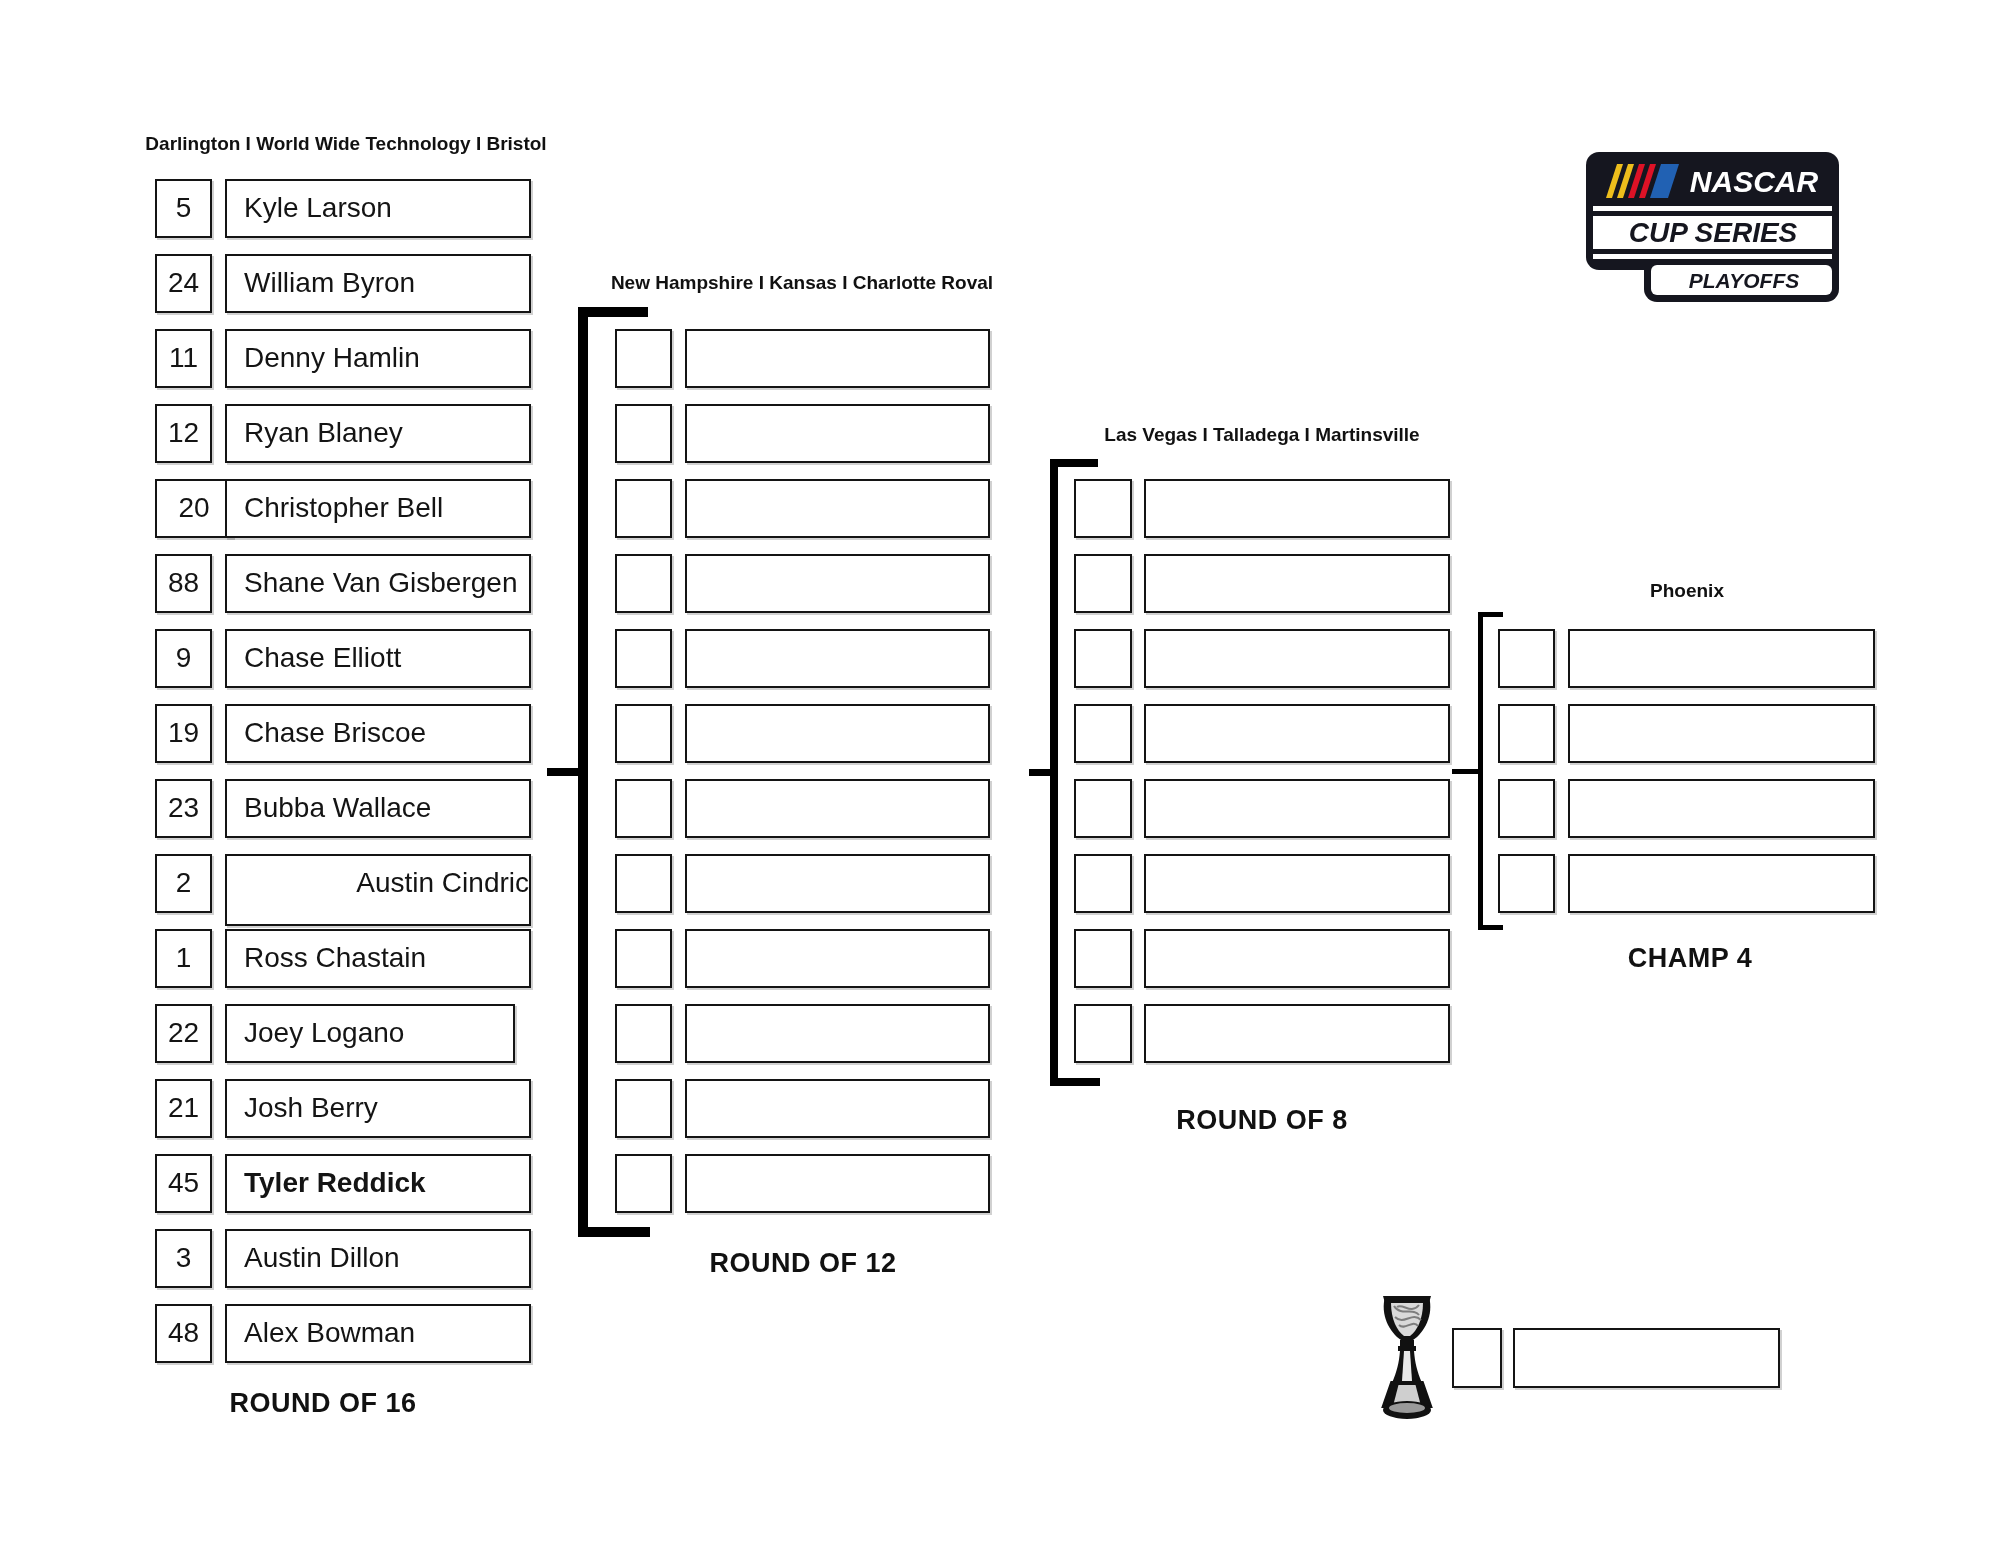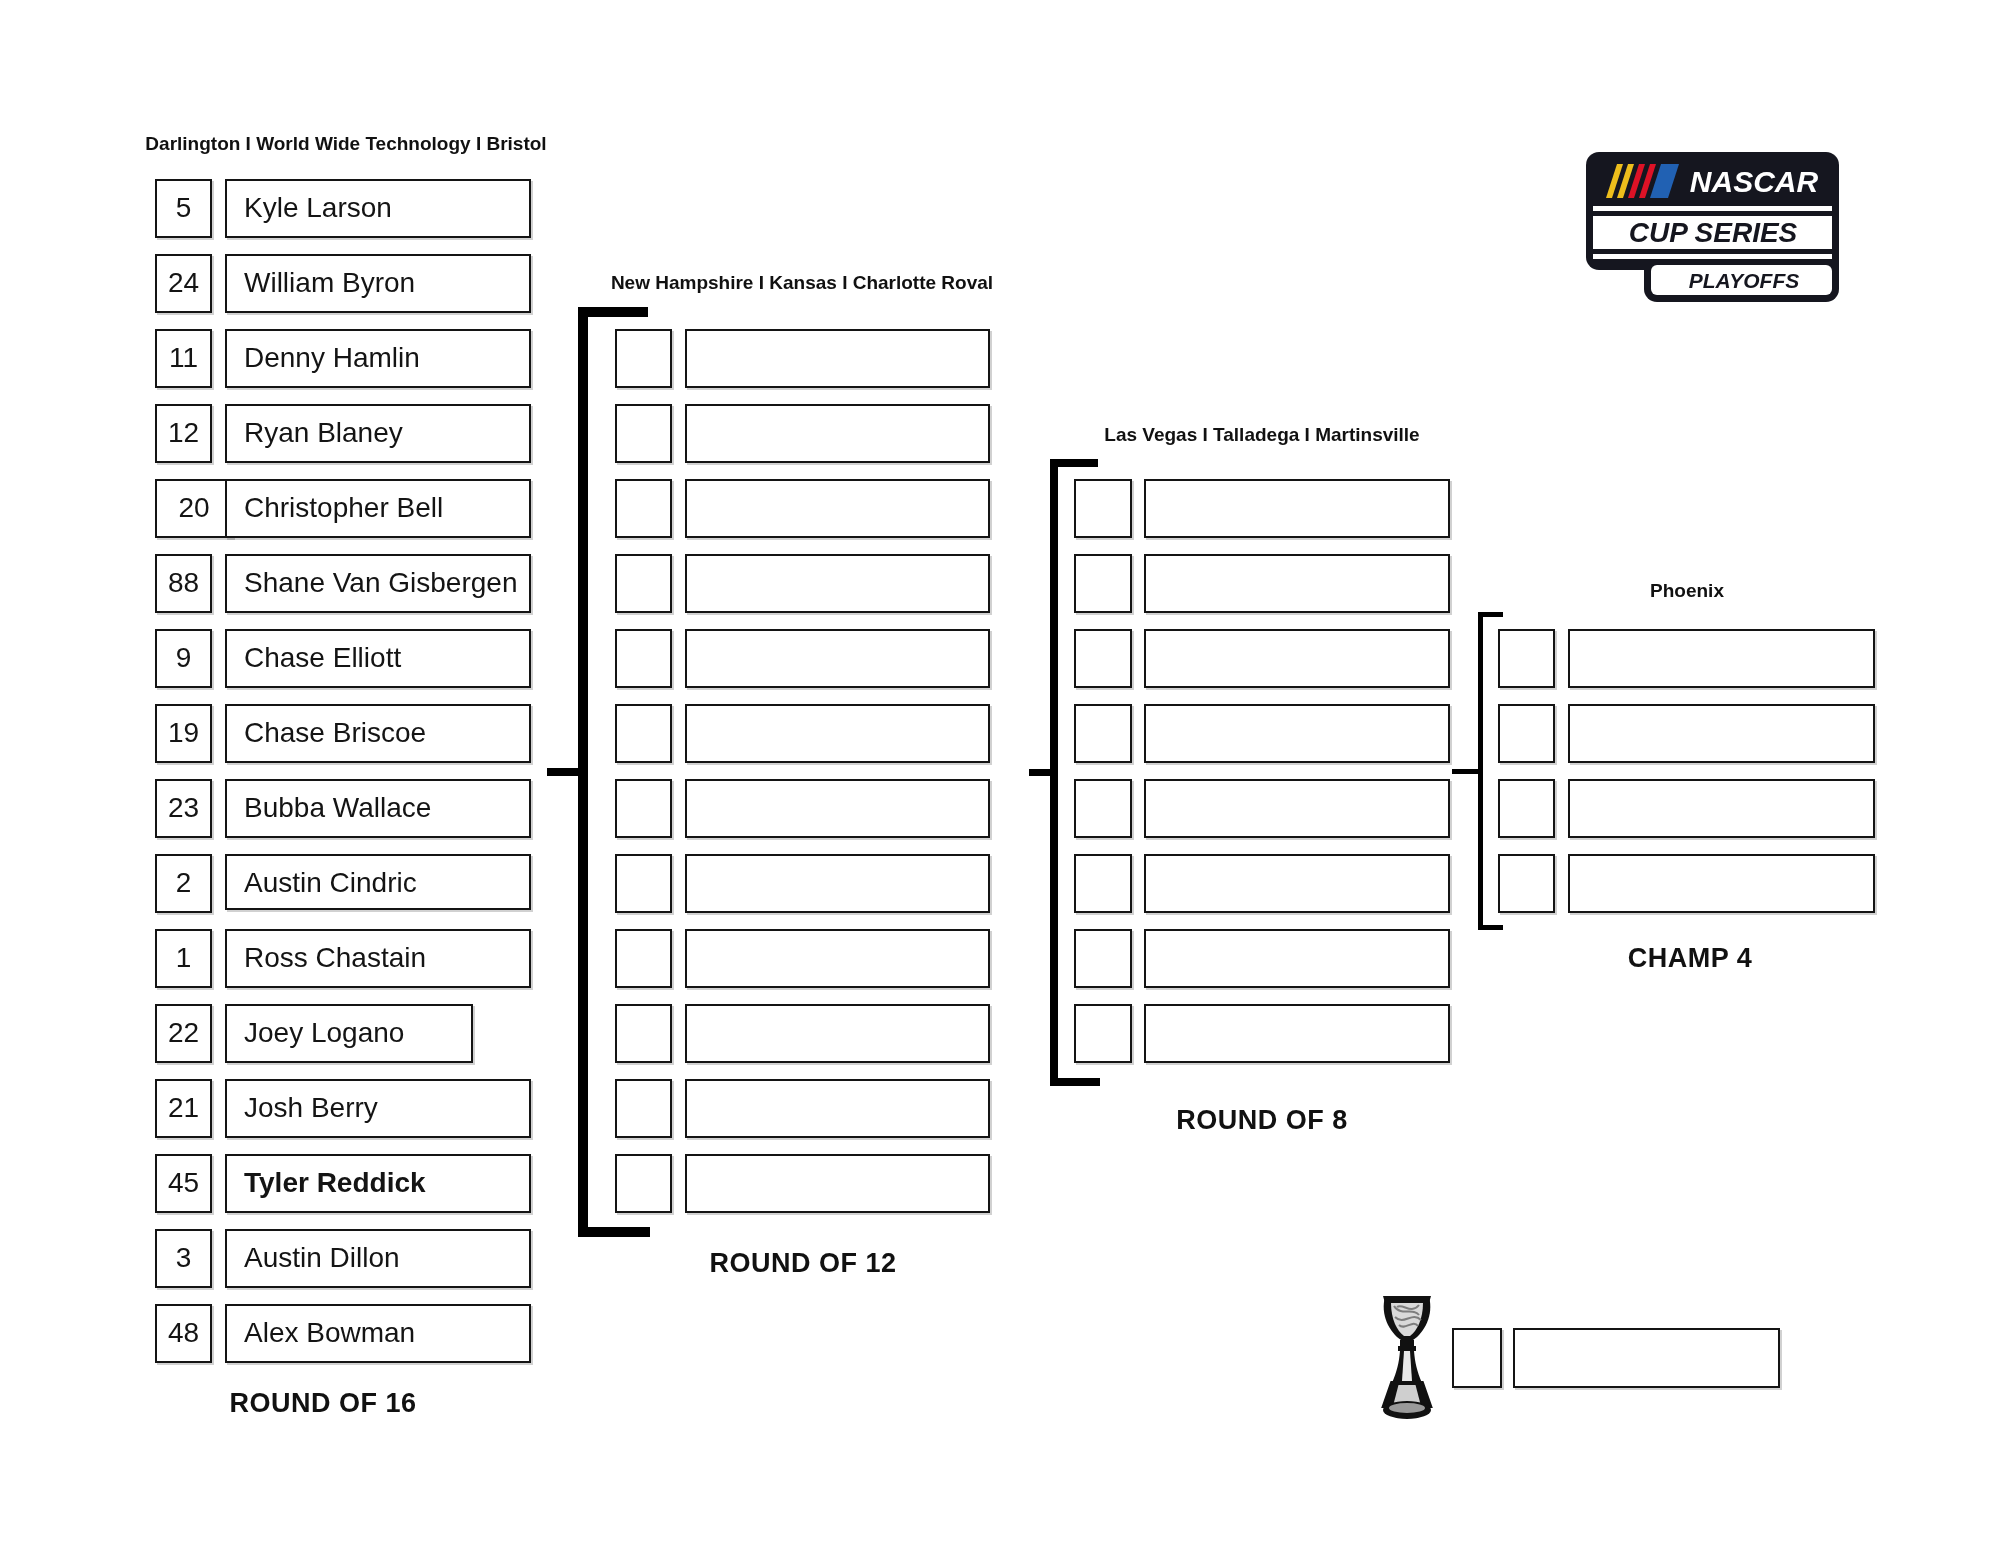--- a/index.html
+++ b/index.html
@@ -67,25 +67,25 @@
     <div class="box name" style="left: 225px; top: 479px; width: 306px; height: 59px; line-height: 54px;">Christopher Bell</div>
     <div class="box num" style="left: 155px; top: 554px; width: 57px; height: 59px; line-height: 54px;">88</div>
     <div class="box name" style="left: 225px; top: 554px; width: 306px; height: 59px; line-height: 54px;">Shane Van Gisbergen</div>
     <div class="box num" style="left: 155px; top: 629px; width: 57px; height: 59px; line-height: 54px;">9</div>
     <div class="box name" style="left: 225px; top: 629px; width: 306px; height: 59px; line-height: 54px;">Chase Elliott</div>
     <div class="box num" style="left: 155px; top: 704px; width: 57px; height: 59px; line-height: 54px;">19</div>
     <div class="box name" style="left: 225px; top: 704px; width: 306px; height: 59px; line-height: 54px;">Chase Briscoe</div>
     <div class="box num" style="left: 155px; top: 779px; width: 57px; height: 59px; line-height: 54px;">23</div>
     <div class="box name" style="left: 225px; top: 779px; width: 306px; height: 59px; line-height: 54px;">Bubba Wallace</div>
     <div class="box num" style="left: 155px; top: 854px; width: 57px; height: 59px; line-height: 54px;">2</div>
-    <div class="box name" style="left: 225px; top: 854px; width: 306px; height: 56px; line-height: 54px;">Austin Cindric</div>
+    <div class="box name" style="left: 225px; top: 854px; width: 306px; height: 72px; line-height: 54px; text-align: right;">Austin Cindric</div>
     <div class="box num" style="left: 155px; top: 929px; width: 57px; height: 59px; line-height: 54px;">1</div>
     <div class="box name" style="left: 225px; top: 929px; width: 306px; height: 59px; line-height: 54px;">Ross Chastain</div>
     <div class="box num" style="left: 155px; top: 1004px; width: 57px; height: 59px; line-height: 54px;">22</div>
-    <div class="box name" style="left: 225px; top: 1004px; width: 248px; height: 59px; line-height: 54px;">Joey Logano</div>
+    <div class="box name" style="left: 225px; top: 1004px; width: 290px; height: 59px; line-height: 54px;">Joey Logano</div>
     <div class="box num" style="left: 155px; top: 1079px; width: 57px; height: 59px; line-height: 54px;">21</div>
     <div class="box name" style="left: 225px; top: 1079px; width: 306px; height: 59px; line-height: 54px;">Josh Berry</div>
     <div class="box num" style="left: 155px; top: 1154px; width: 57px; height: 59px; line-height: 54px;">45</div>
     <div class="box name" style="left: 225px; top: 1154px; width: 306px; height: 59px; line-height: 54px; font-weight: bold;">Tyler Reddick</div>
     <div class="box num" style="left: 155px; top: 1229px; width: 57px; height: 59px; line-height: 54px;">3</div>
     <div class="box name" style="left: 225px; top: 1229px; width: 306px; height: 59px; line-height: 54px;">Austin Dillon</div>
     <div class="box num" style="left: 155px; top: 1304px; width: 57px; height: 59px; line-height: 54px;">48</div>
     <div class="box name" style="left: 225px; top: 1304px; width: 306px; height: 59px; line-height: 54px;">Alex Bowman</div>
     <div class="box num" style="left: 615px; top: 329px; width: 57px; height: 59px; line-height: 54px;"></div>
     <div class="box name" style="left: 685px; top: 329px; width: 305px; height: 59px; line-height: 54px;"></div>

